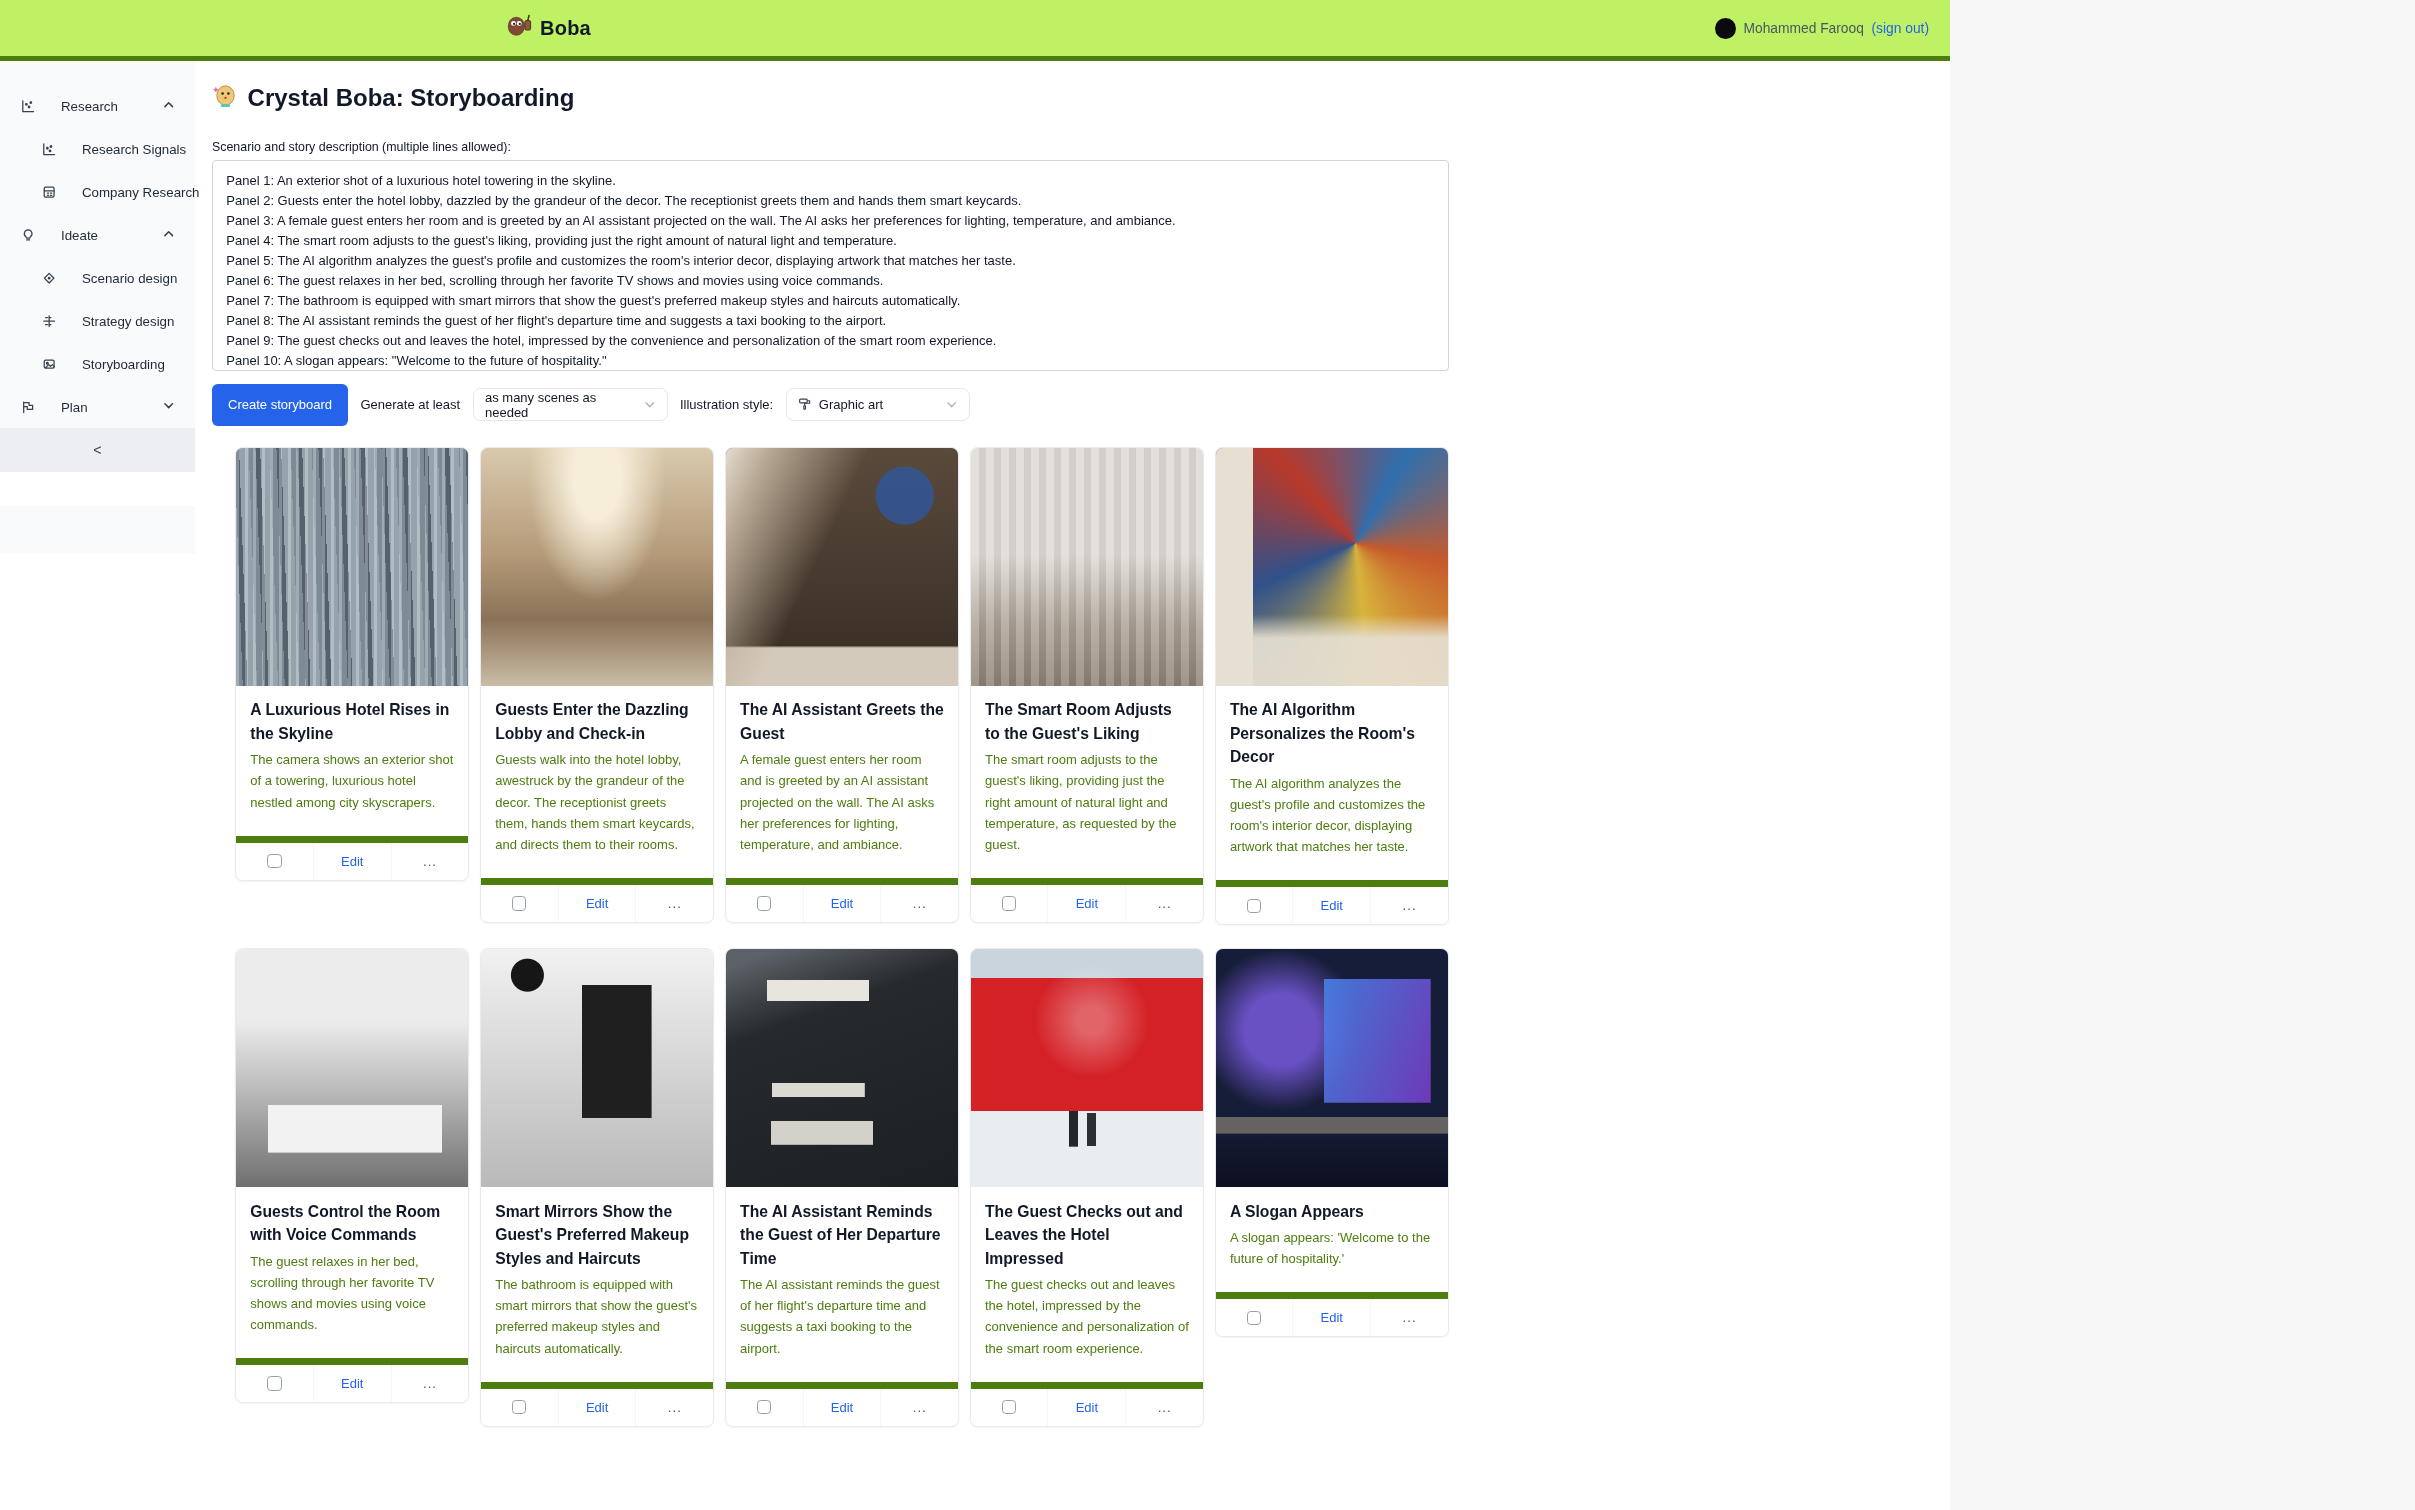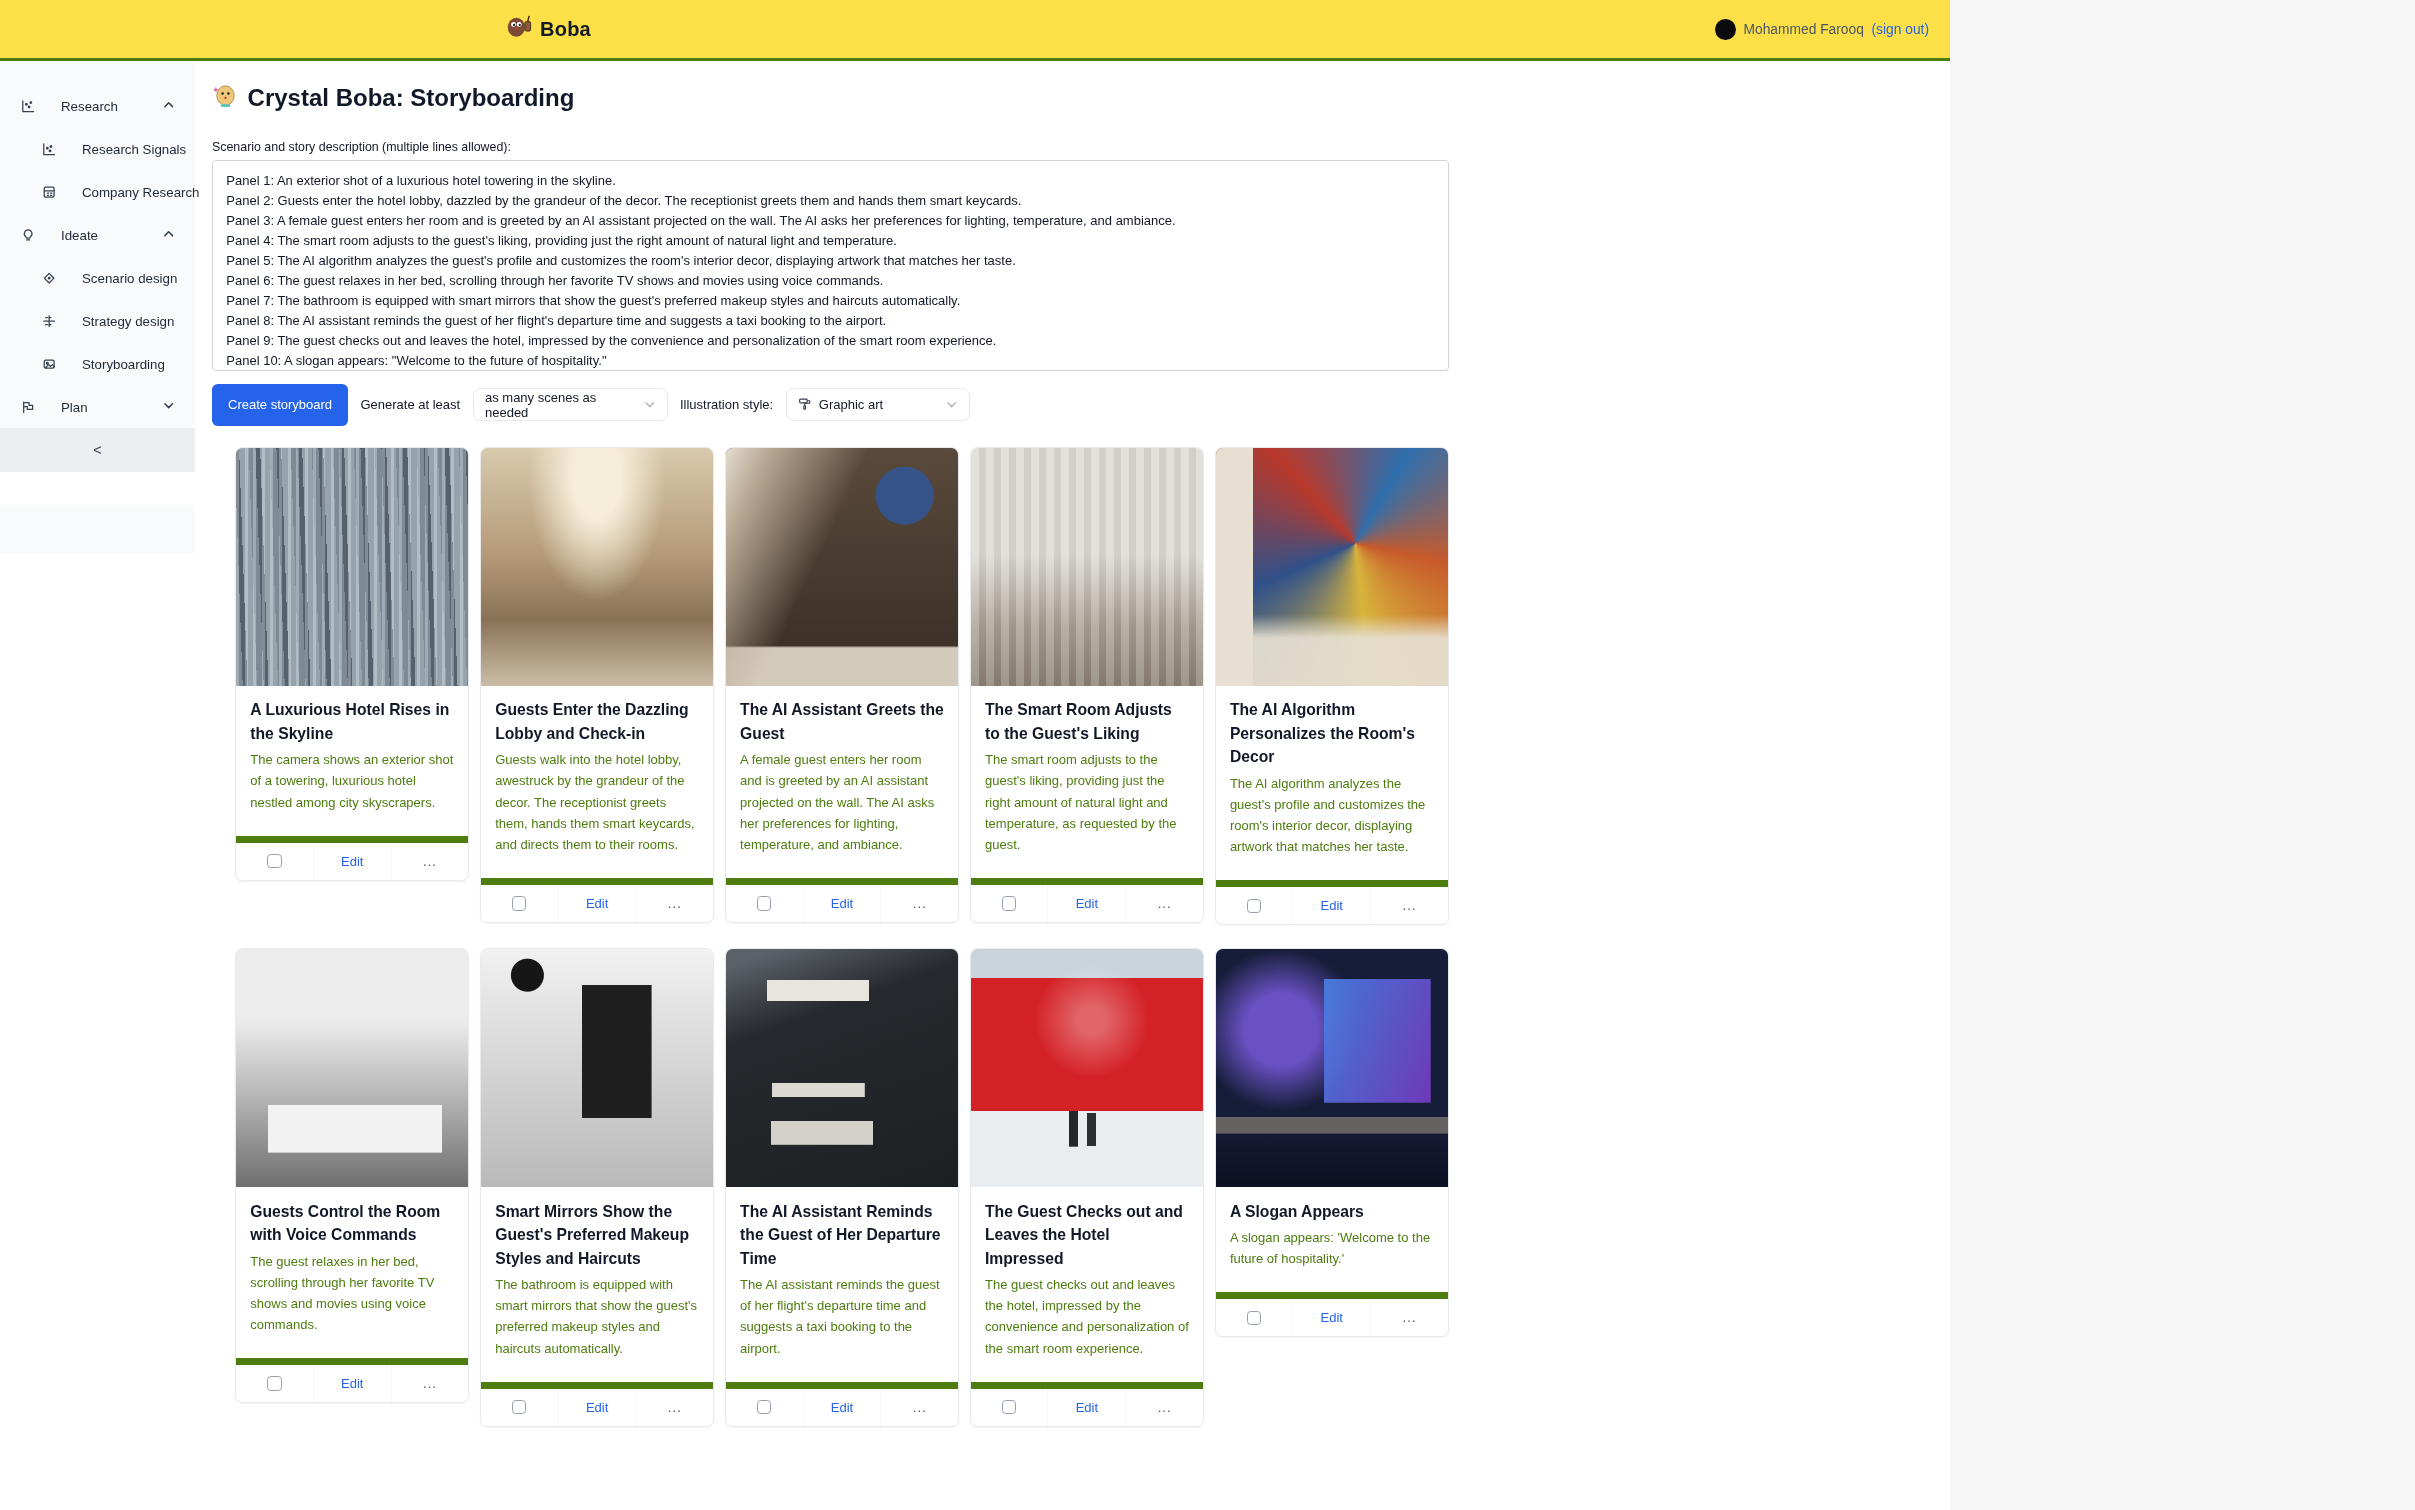--- a/index.html
+++ b/index.html
@@ -2,21 +2,21 @@
 <html style="font-size:15px"><head>
 <meta charset="utf-8">
 <style>
   * { margin:0; padding:0; box-sizing:border-box; }
   html,body { width:2416px; height:1510px; overflow:hidden; background:#f7f7f8;
     font-family:"Liberation Sans","DejaVu Sans",sans-serif; color:#111827; }
   .app { width:1950px; height:1510px; background:#ffffff; }
 
   
   .topbar { height:61px; display:flex; align-items:center; justify-content:space-between;
-    padding-left:504px; padding-right:21px; border-bottom:3px solid #4d7c0f; background:#fde047; }
+    padding-left:504px; padding-right:21px; border-bottom:5px solid #4d7c0f; background:#bef264; }
   .logo { display:flex; align-items:center; gap:7.6px; }
   .logo-text { font-size:20px; font-weight:700; letter-spacing:0.2px; }
   .userbox { display:flex; align-items:center; gap:7.6px; font-size:13.8px; color:#4b5563; }
   .avatar { width:21px; height:21px; border-radius:50%; background:#0b0b0e; display:inline-block; }
   .signout { color:#2563eb; text-decoration:none; }
 
   
   .mainrow { display:flex; height:1449px; }
   .sidebar { width:195px; flex:0 0 195px; }
   .nav-block { background:#f9fafb; padding:9.5px 0 13.3px 0; }

